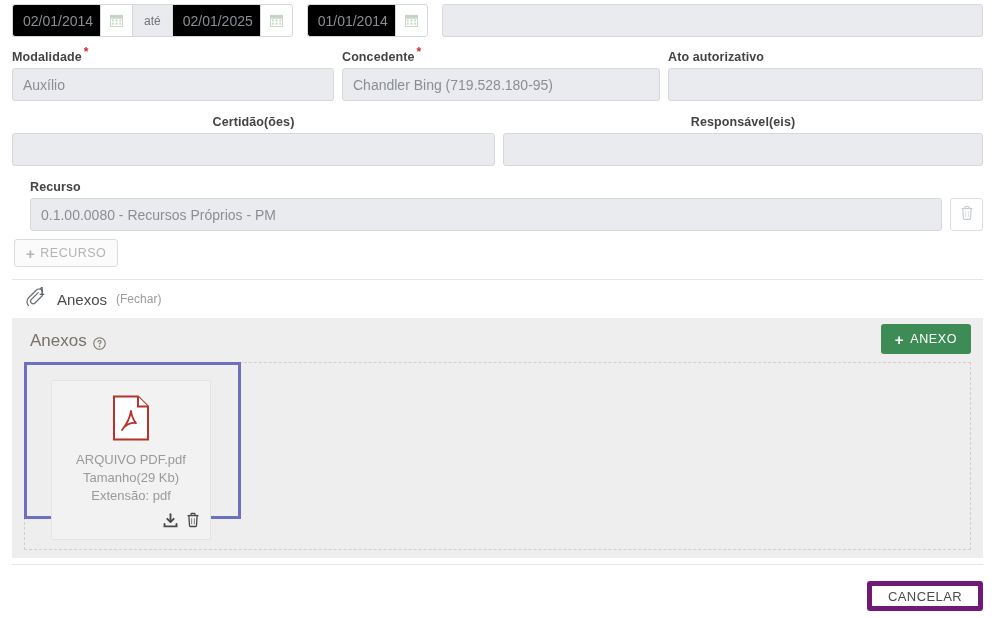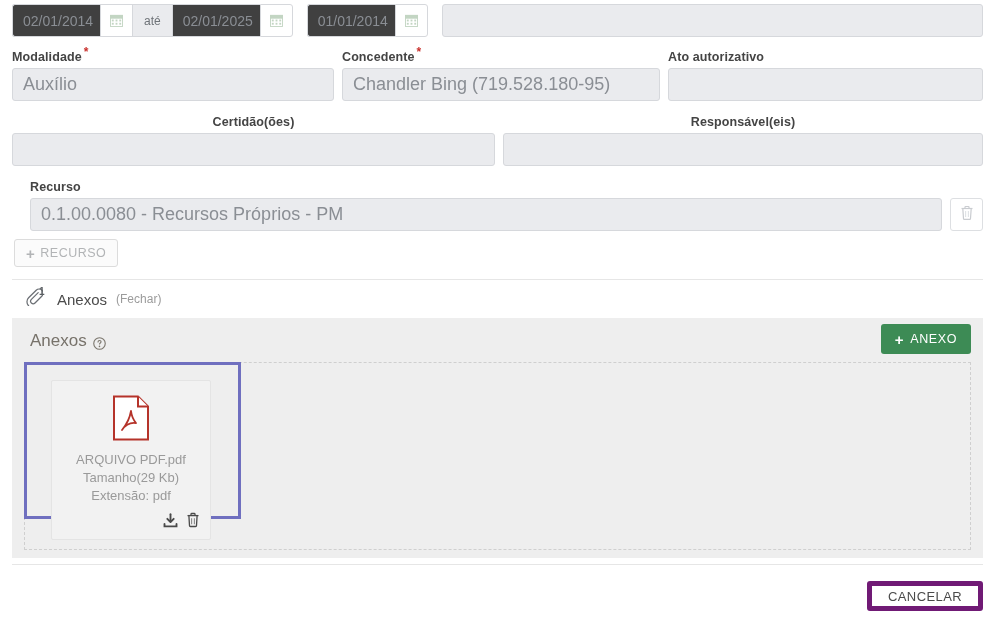--- a/index.html
+++ b/index.html
@@ -25,36 +25,36 @@
   .req { color: #c9302c; font-size: 12px; margin-left: 2px; vertical-align: super; line-height: 0; }
 
   .field {
     height: 33px;
     background: #eaebee;
     border: 1px solid #d6d8dc;
     border-radius: 3px;
     display: flex;
     align-items: center;
     padding: 1px 10px;
-    font-size: 18px;
+    font-size: 14px;
     color: #8a8e94;
     white-space: nowrap;
     overflow: hidden;
   }
 
   
   .row1 {
     position: absolute; left: 12px; top: 4px; right: 12px; height: 34px;
     display: flex; align-items: flex-start;
   }
   .dategroup { display: flex; align-items: stretch; height: 33px; }
   .dategroup .seg {
     border: 1px solid #d6d8dc;
     border-right: none;
-    background: #404040;
+    background: #000000;
     display: flex; align-items: center;
     font-size: 14px; color: #8a8e94;
     padding: 0 10px;
     height: 33px;
   }
   .dategroup .seg:first-child { border-radius: 3px 0 0 3px; }
   .dategroup .seg.last { border-right: 1px solid #d6d8dc; border-radius: 0 3px 3px 0; }
   .dategroup .seg.cal {
     background: #ffffff;
     padding: 0 9px;

